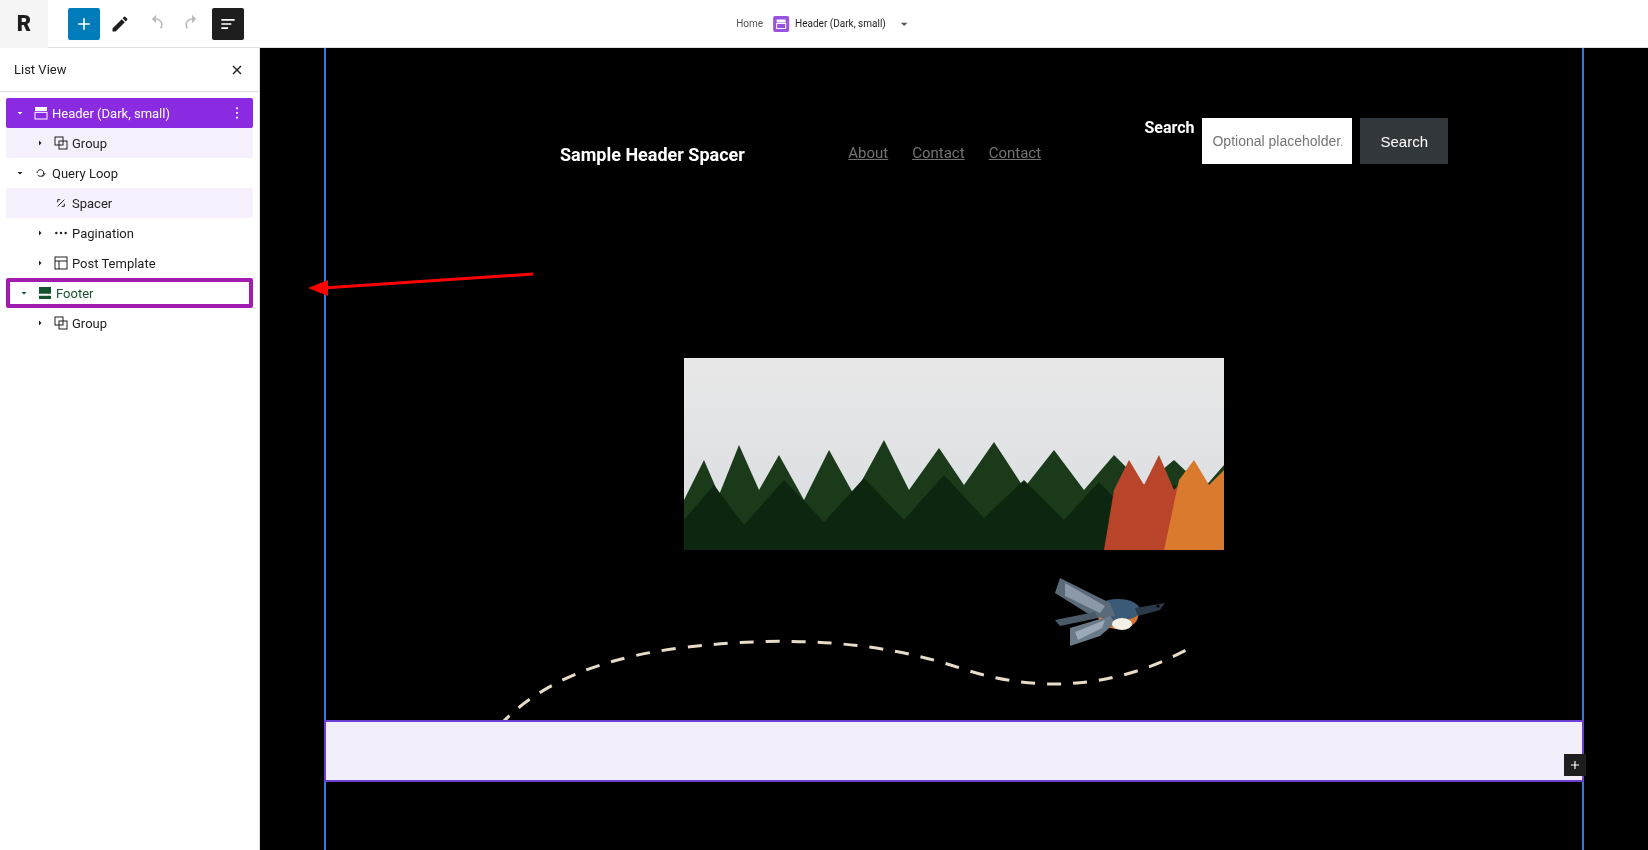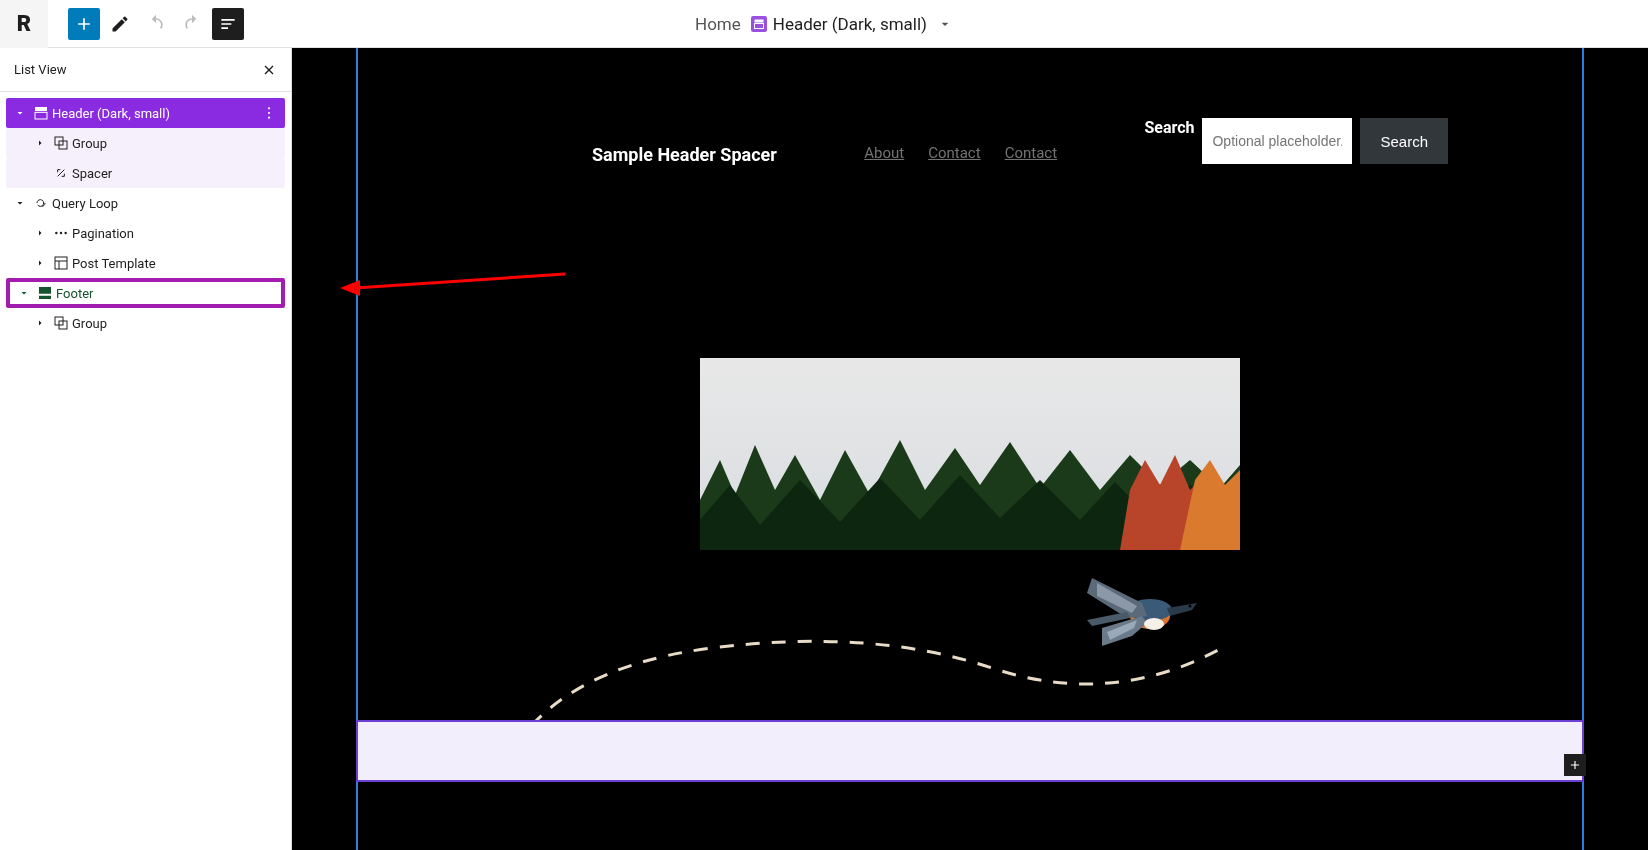--- a/index.html
+++ b/index.html
@@ -8,31 +8,31 @@
 
   
   .topbar { height: 48px; border-bottom: 1px solid #e0e0e0; display: flex; align-items: center; }
   .logo-box { width: 48px; height: 48px; background: #f5f5f5; display: flex; align-items: center; justify-content: center; font-weight: 900; font-size: 22px; color: #1e1e1e; }
   .tools { display: flex; align-items: center; gap: 4px; padding-left: 20px; }
   .tool-btn { width: 32px; height: 32px; border-radius: 2px; display: flex; align-items: center; justify-content: center; cursor: pointer; }
   .tool-add { background: #007cba; color: #fff; }
   .tool-edit { color: #1e1e1e; }
   .tool-disabled { color: #bbb; }
   .tool-list { background: #1e1e1e; color: #fff; }
-  .breadcrumb { position: absolute; left: 50%; transform: translateX(-50%); display: flex; align-items: center; gap: 10px; font-size: 17px; }
+  .breadcrumb { position: absolute; left: 50%; transform: translateX(-50%); display: flex; align-items: center; gap: 10px; font-size: 10px; }
   .bc-home { color: #555; }
   .bc-current { display: flex; align-items: center; gap: 6px; color: #1e1e1e; }
   .bc-icon { width: 16px; height: 16px; background: #9b51e0; border-radius: 2px; display:flex;align-items:center;justify-content:center; }
   .bc-chev { color: #555; }
 
   
   .main { flex: 1; display: flex; overflow: hidden; }
 
   
-  .panel { width: 292px; border-right: 1px solid #e0e0e0; display: flex; flex-direction: column; }
+  .panel { width: 260px; border-right: 1px solid #e0e0e0; display: flex; flex-direction: column; }
   .panel-head { height: 44px; display: flex; align-items: center; justify-content: space-between; padding: 0 14px; border-bottom: 1px solid #e0e0e0; }
   .panel-title { font-size: 13px; color: #1e1e1e; }
   .tree { padding: 6px 6px; }
   .tree-row { height: 30px; display: flex; align-items: center; border-radius: 2px; padding-right: 6px; cursor: pointer; position: relative; }
   .tree-row .caret { width: 20px; display: flex; justify-content: center; color: inherit; }
   .tree-row .ticon { width: 22px; display: flex; justify-content: center; }
   .tree-row .tlabel { font-size: 13px; }
   .row-selected { background: #8a2be2; color: #fff; }
   .row-tinted { background: #f6f0fc; color: #1e1e1e; }
   .row-plain { color: #1e1e1e; }
@@ -171,42 +171,42 @@
             </span>
           <span class="ticon">
               <svg width="16" height="16" viewBox="0 0 24 24">
                 <rect x="3" y="3" width="12" height="12" fill="none" stroke="currentColor" stroke-width="1.5"></rect>
                 <rect x="9" y="9" width="12" height="12" fill="none" stroke="currentColor" stroke-width="1.5"></rect>
               </svg>
             </span>
           <span class="tlabel">Group</span>
         </div>
 
+        <div class="tree-row row-plain ind-0">
+          <span class="caret">
+              <svg width="12" height="12" viewBox="0 0 24 24">
+                <path d="M7 10l5 5 5-5z" fill="currentColor"></path>
+              </svg>
+            </span>
+          <span class="ticon">
+              <svg width="18" height="16" viewBox="0 0 24 24">
+                <path d="M6 12c0-3 2.5-5 5-5s5 2 5 5-2.5 5-5 5c-1.5 0-3-.8-4-2M18 12c0 3-2.5 5-5 5" fill="none" stroke="currentColor" stroke-width="1.5"></path>
+              </svg>
+            </span>
+          <span class="tlabel">Query Loop</span>
+        </div>
+
         <div class="tree-row row-tinted ind-1">
           <span class="caret"></span>
           <span class="ticon">
               <svg width="16" height="16" viewBox="0 0 24 24">
                 <path d="M7 17L17 7M7 7h4M7 7v4M17 17h-4M17 17v-4" stroke="currentColor" stroke-width="1.5" fill="none"></path>
               </svg>
             </span>
           <span class="tlabel">Spacer</span>
-        </div>
-
-        <div class="tree-row row-plain ind-0">
-          <span class="caret">
-              <svg width="12" height="12" viewBox="0 0 24 24">
-                <path d="M7 10l5 5 5-5z" fill="currentColor"></path>
-              </svg>
-            </span>
-          <span class="ticon">
-              <svg width="18" height="16" viewBox="0 0 24 24">
-                <path d="M6 12c0-3 2.5-5 5-5s5 2 5 5-2.5 5-5 5c-1.5 0-3-.8-4-2M18 12c0 3-2.5 5-5 5" fill="none" stroke="currentColor" stroke-width="1.5"></path>
-              </svg>
-            </span>
-          <span class="tlabel">Query Loop</span>
         </div>
 
         <div class="tree-row row-plain ind-1">
           <span class="caret">
               <svg width="12" height="12" viewBox="0 0 24 24">
                 <path d="M10 7l5 5-5 5z" fill="currentColor"></path>
               </svg>
             </span>
           <span class="ticon">
               <svg width="16" height="16" viewBox="0 0 24 24">

